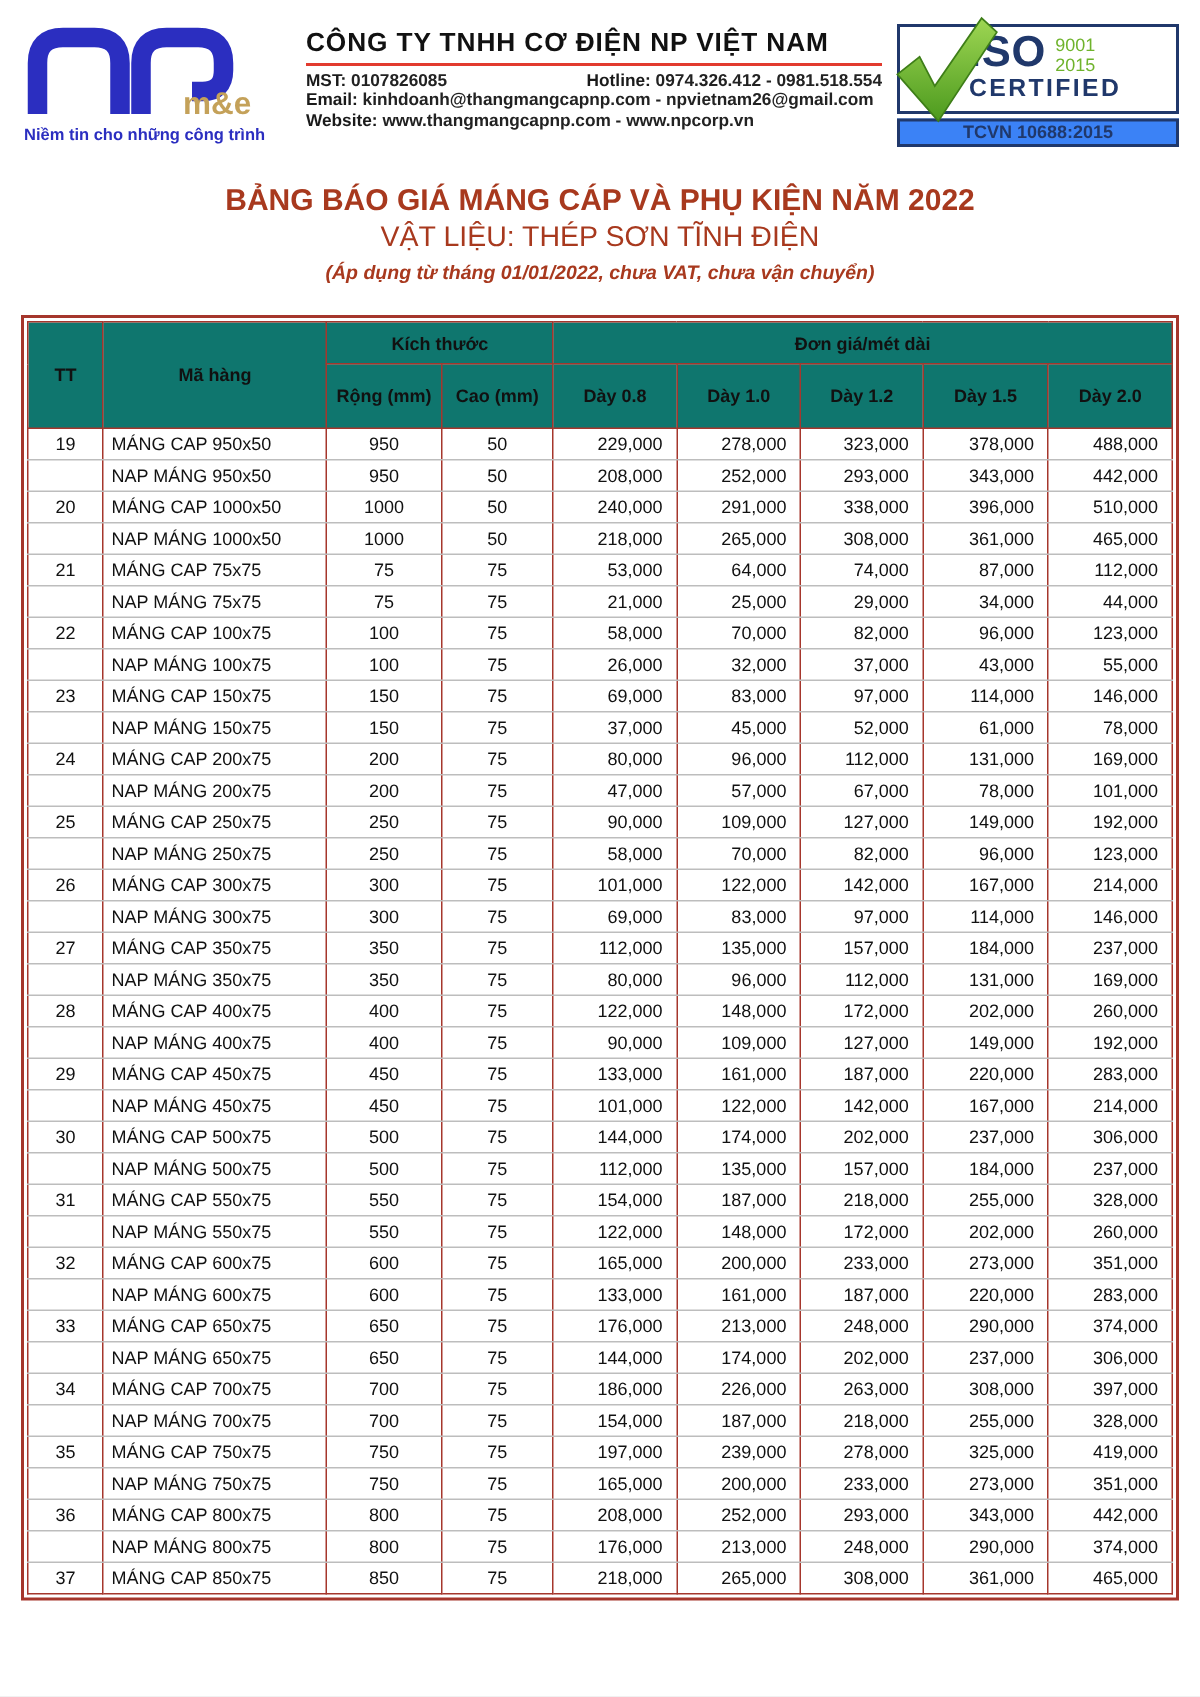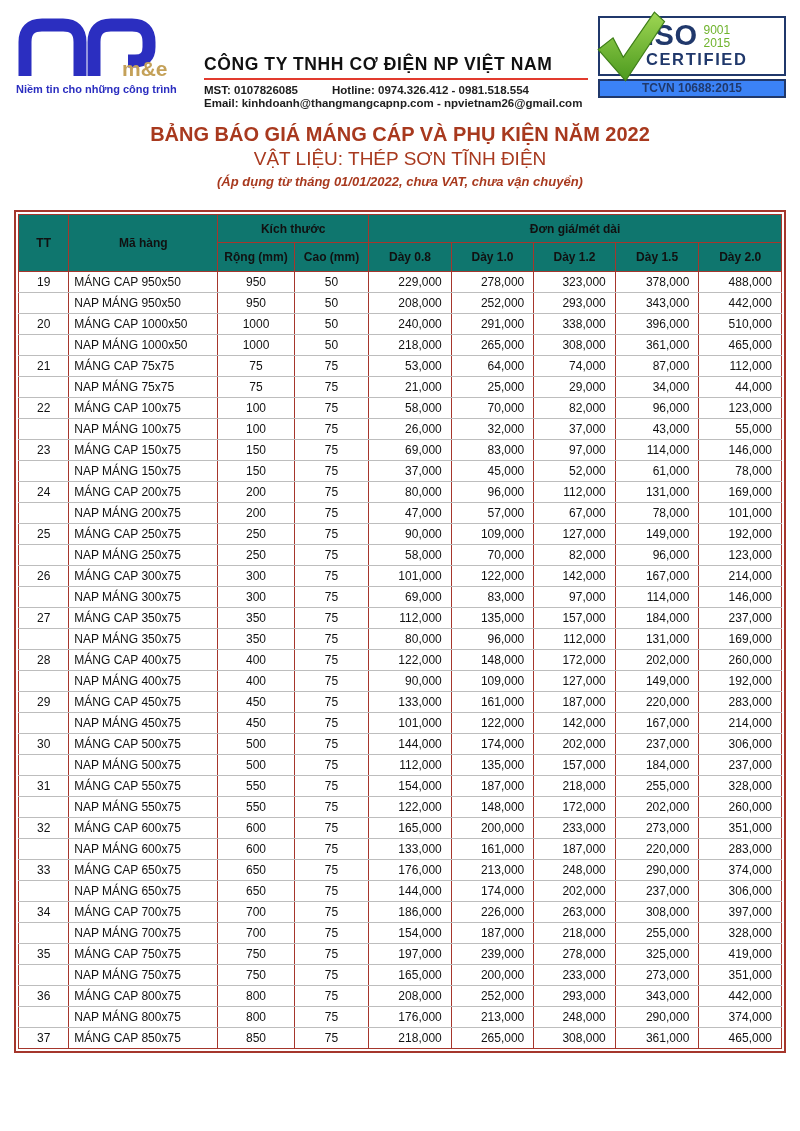--- a/index.html
+++ b/index.html
@@ -15,25 +15,25 @@
   *{margin:0;padding:0;box-sizing:border-box;}
   html,body{background:#e8e8e8;}
   body{font-family:"Liberation Sans","DejaVu Sans",sans-serif;}
   .page{position:relative;width:800px;height:1131px;background:#ffffff;margin:0 auto;overflow:hidden;}
 
   
   .hdr{position:absolute;top:12px;left:16px;width:770px;display:flex;align-items:flex-start;}
   .logo-block{width:174px;flex:0 0 174px;padding-top:4px;}
   .logo-tagline{color:var(--blue);font-weight:bold;font-size:11px;margin-top:1px;white-space:nowrap;}
   .hdr-center{flex:1 1 auto;min-width:0;padding:6px 10px 0 14px;}
-  .company-name{font-weight:bold;font-size:17.5px;letter-spacing:.6px;color:#111;white-space:nowrap;margin-top:36px;}
+  .company-name{font-weight:bold;font-size:17.5px;letter-spacing:.6px;color:#111;white-space:nowrap;}
   .red-line{height:2px;background:var(--line-red);margin:3px 0 4px 0;}
   .contact{font-size:11.5px;line-height:13.4px;color:#1a1a1a;font-weight:bold;white-space:nowrap;}
   .contact .val{font-weight:600;color:#222;}
-  .c-row1{display:flex;gap:34px;}
+  .c-row1{display:flex;gap:34px;justify-content:space-between;}
 
   
   .iso{width:188px;flex:0 0 188px;position:relative;padding-top:4px;}
   .iso-main{position:relative;border:2px solid var(--navy);height:60px;padding:4px 4px 2px 46px;background:#fff;}
   .iso-check{position:absolute;left:-8px;top:-12px;width:78px;height:84px;pointer-events:none;}
   .iso-row1{display:flex;align-items:flex-start;gap:6px;}
   .iso-word{color:var(--navy);font-weight:bold;font-size:29px;line-height:27px;letter-spacing:.5px;}
   .iso-yrs{display:flex;flex-direction:column;color:var(--green);font-weight:normal;font-size:12px;line-height:12.5px;padding-top:2px;}
   .iso-cert{color:var(--navy);font-weight:bold;font-size:16.5px;letter-spacing:1.6px;line-height:20px;}
   .iso-bar{margin-top:3px;border:2px solid var(--navy);text-align:center;color:var(--navy);font-weight:bold;font-size:12px;padding:0 0 1px 0;background:#3b82f6;}
@@ -43,21 +43,21 @@
   .t1{font-size:20px;font-weight:bold;line-height:25px;}
   .t2{font-size:19px;font-weight:normal;line-height:24px;}
   .t3{font-size:13px;font-style:italic;font-weight:600;line-height:20px;margin-top:1px;}
 
   
   .tablewrap{position:absolute;top:210px;left:14px;width:772px;border:2px solid var(--bred);padding:2px;background:#fff;}
   table{border-collapse:collapse;width:100%;table-layout:fixed;}
   table{border:1px solid var(--bred);}
   thead th{border:1px solid var(--bred);font-weight:bold;font-size:12px;color:#111;text-align:center;background:#0f766e;}
   .hr1 th{height:28px;}
-  .hr2 th{height:29px;}
+  .hr2 th{height:43px;}
   tbody td{border-left:1px solid var(--bred);border-right:1px solid var(--bred);border-bottom:1px solid var(--rowline);
            font-size:12px;color:#111;height:21px;padding:1px 0;background:#fff;white-space:nowrap;overflow:hidden;}
   tbody tr:last-child td{border-bottom:1px solid var(--bred);}
   td.c-tt{text-align:center;}
   td.c-name{text-align:left;padding-left:5px;}
   td.c-num{text-align:center;}
   td.c-price{text-align:right;padding-right:9px;}
 </style>
 </head>
 <body>
@@ -77,20 +77,21 @@
 
     <div class="hdr-center">
       <div class="company-name">CÔNG TY TNHH CƠ ĐIỆN NP VIỆT NAM</div>
       <div class="red-line"></div>
       <div class="contact">
         <div class="c-row1">
           <span><span>MST:</span> <span class="val">0107826085</span></span>
           <span><span>Hotline:</span> <span class="val">0974.326.412 - 0981.518.554</span></span>
         </div>
         <div><span>Email:</span> <span class="val">kinhdoanh@thangmangcapnp.com - npvietnam26@gmail.com</span></div>
+        <div><span>Website:</span> <span class="val">www.thangmangcapnp.com - www.npcorp.vn</span></div>
       </div>
     </div>
 
     <div class="iso">
       <div class="iso-main">
         <svg class="iso-check" viewBox="0 0 100 100">
           <defs>
             <linearGradient id="gr" x1="0" y1="0" x2="0" y2="1">
               <stop offset="0" stop-color="#9ED653"></stop>
               <stop offset="1" stop-color="#4C9A1E"></stop>

